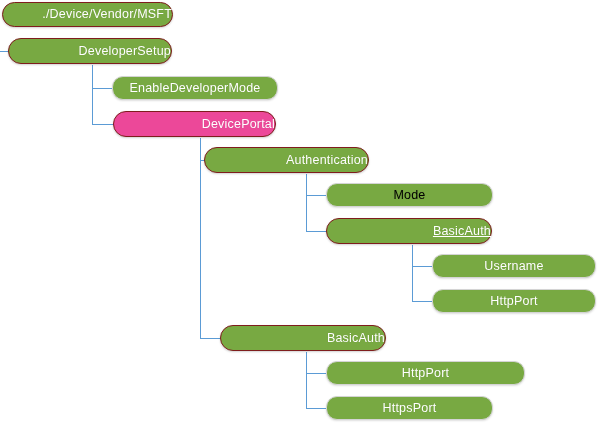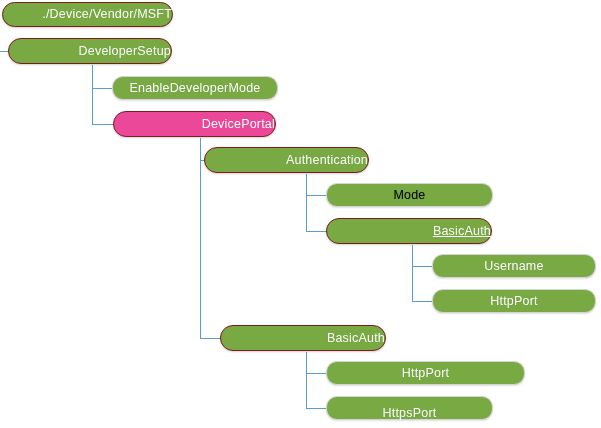--- a/index.html
+++ b/index.html
@@ -106,18 +106,18 @@
       </div>
       <div class="node rect" style="left: 432px; top: 289px; width: 164px; height: 24px; background: rgb(120, 169, 66); color: rgb(255, 255, 255);">
         <span class="node-label">HttpPort</span>
       </div>
       <div class="node pill" style="left: 220px; top: 325px; width: 166px; height: 26px; background: rgb(120, 169, 66); color: rgb(255, 255, 255);">
         <span class="node-label">BasicAuth</span>
       </div>
       <div class="node rect" style="left: 326px; top: 361px; width: 199px; height: 24px; background: rgb(120, 169, 66); color: rgb(255, 255, 255);">
         <span class="node-label">HttpPort</span>
       </div>
-      <div class="node rect" style="left: 326px; top: 396px; width: 167px; height: 24px; background: rgb(120, 169, 66); color: rgb(255, 255, 255); align-items: flex-end;">
+      <div class="node rect" style="left: 326px; top: 396px; width: 167px; height: 24px; background: rgb(120, 169, 66); color: rgb(255, 255, 255);">
         <span class="node-label">HttpsPort</span>
       </div>
     </div>
 
 </div>
 
 </body></html>

